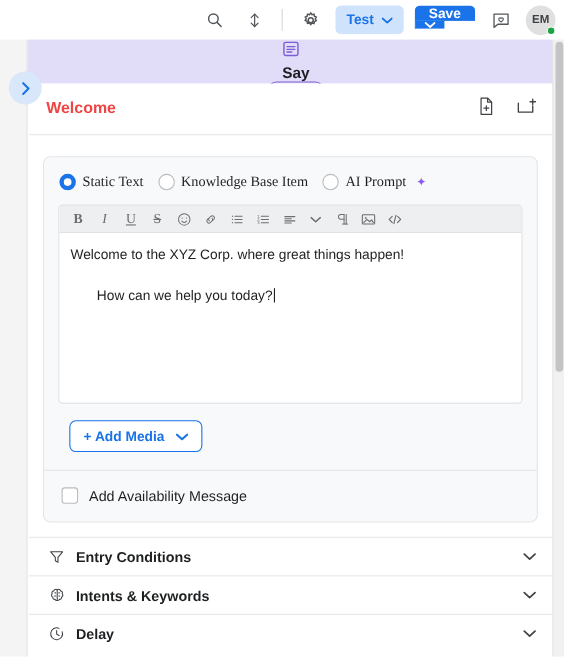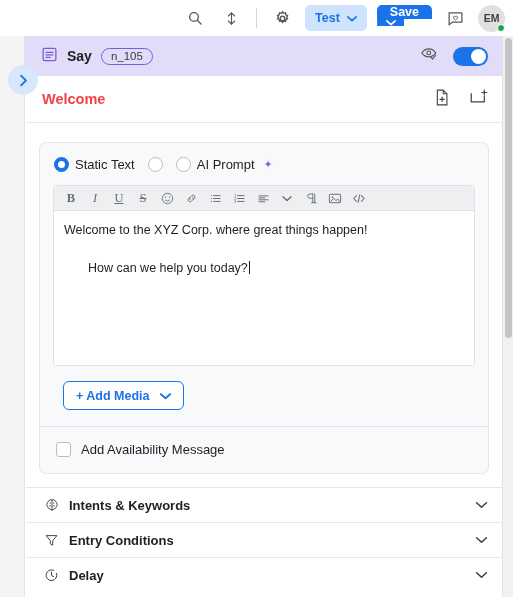--- a/index.html
+++ b/index.html
@@ -66,21 +66,21 @@
   }
   .scroll-thumb {
     position: absolute; left: 2px; top: 2px; width: 7px; height: 300px;
     background: #c2c4c6; border-radius: 4px; cursor: pointer;
   }
 
   
   .node-header {
     position: absolute; left: 25px; top: 36px; width: 477px; height: 40px;
     background: #e1dcf7;
-    display: flex; align-items: center; padding: 0 14px 0 16px;
+    display: flex; align-items: center; padding: 0 14px 0 16px; flex-direction: column;
   }
   .node-title { font-size: 14px; font-weight: 700; color: #1d1f21; margin-left: 9px; }
   .node-badge {
     margin-left: 9px; border: 1px solid #7c5cd6; border-radius: 11px;
     padding: 1px 9px 2px; font-size: 11.5px; color: #3a3d40; background: transparent;
   }
   .node-right { margin-left: auto; display: flex; align-items: center; gap: 14px; }
   .toggle {
     width: 35px; height: 19px; border-radius: 10px; background: #1a73e8;
     position: relative; cursor: pointer;
@@ -99,21 +99,21 @@
     height: 47px; display: flex; align-items: center; padding: 0 14px 0 16px;
     border-bottom: 1px solid #e6e7e9;
   }
   .welcome-title { font-size: 14.5px; font-weight: 700; color: #ef4444; }
   .welcome-icons { margin-left: auto; display: flex; align-items: center; gap: 20px; }
 
   .card {
     margin: 19px 13px 0 13px; background: #f8f9fb;
     border: 1px solid #e4e5e8; border-radius: 7px; overflow: hidden;
   }
-  .radio-row { display: flex; align-items: center; padding: 14px 14px 11px 14px; gap: 13px; }
+  .radio-row { display: flex; align-items: center; padding: 14px 14px 11px 14px; gap: 13px; font-family: Liberation Serif, serif; }
   .radio-item { display: flex; align-items: center; gap: 6px; cursor: pointer; }
   .rad {
     width: 15px; height: 15px; border-radius: 50%;
     border: 1.6px solid #b9bcc0; background: #fff; flex: none;
   }
   .rad.on { border: 4.5px solid #1a73e8; background: #fff; }
   .radio-label { font-size: 13px; color: #1d1f21; }
 
   .editor { margin: 2px 13px 0 13px; border: 1px solid #dfe0e3; border-radius: 4px; overflow: hidden; background:#fff;}
   .editor-toolbar {
@@ -270,20 +270,21 @@
 
     <div class="card">
 
       <div class="radio-row">
         <div class="radio-item">
           <span class="rad on"></span>
           <span class="radio-label">Static Text</span>
         </div>
         <div class="radio-item">
           <span class="rad"></span>
+          <span class="radio-label">Knowledge Base Item</span>
         </div>
         <div class="radio-item">
           <span class="rad"></span>
           <span class="radio-label">AI Prompt</span>
           <span class="sparkle">✦</span>
         </div>
       </div>
 
       <div class="editor">
         <div class="editor-toolbar">
@@ -386,49 +387,49 @@
 
       <div class="avail-row">
         <span class="cbox"></span>
         <span class="avail-label">Add Availability Message</span>
       </div>
     </div>
 
     <div class="accordion">
       <div class="acc-row">
         <span class="acc-icon">
+          <svg width="15" height="15" viewBox="0 0 20 20" fill="none" stroke="#3f4246" stroke-width="1.3" stroke-linejoin="round">
+              <path d="M2.8 3.5h14.4l-5.6 6.8v6l-3.2-2v-4z"></path>
+            </svg>
+        </span>
+        <span class="acc-label">Entry Conditions</span>
+        <span class="acc-caret">
+          <svg width="13" height="8" viewBox="0 0 14 9" fill="none" stroke="currentColor" stroke-width="1.8" stroke-linecap="round" stroke-linejoin="round">
+              <polyline points="1.5,2 7,7 12.5,2"></polyline>
+            </svg>
+        </span>
+      </div>
+      <div class="acc-row">
+        <span class="acc-icon">
           <svg width="16" height="16" viewBox="0 0 20 20" fill="none" stroke="#3f4246" stroke-width="1.2">
               <path d="M10 3.2v13.6"></path>
               <path d="M10 4.2a2.3 2.3 0 0 0-4 1.2 2.1 2.1 0 0 0-1.7 3.2A2.2 2.2 0 0 0 5 12.3a2.2 2.2 0 0 0 2.6 2.5A2.2 2.2 0 0 0 10 16.2"></path>
               <path d="M10 4.2a2.3 2.3 0 0 1 4 1.2 2.1 2.1 0 0 1 1.7 3.2A2.2 2.2 0 0 1 15 12.3a2.2 2.2 0 0 1-2.6 2.5A2.2 2.2 0 0 1 10 16.2"></path>
               <path d="M7 7.5h1.6M11.4 7.5H13M6.6 11h2M11.4 11h2"></path>
             </svg>
         </span>
         <span class="acc-label">Intents &amp; Keywords</span>
         <span class="acc-caret">
           <svg width="13" height="8" viewBox="0 0 14 9" fill="none" stroke="currentColor" stroke-width="1.8" stroke-linecap="round" stroke-linejoin="round">
               <polyline points="1.5,2 7,7 12.5,2"></polyline>
             </svg>
         </span>
       </div>
       <div class="acc-row">
         <span class="acc-icon">
-          <svg width="15" height="15" viewBox="0 0 20 20" fill="none" stroke="#3f4246" stroke-width="1.3" stroke-linejoin="round">
-              <path d="M2.8 3.5h14.4l-5.6 6.8v6l-3.2-2v-4z"></path>
-            </svg>
-        </span>
-        <span class="acc-label">Entry Conditions</span>
-        <span class="acc-caret">
-          <svg width="13" height="8" viewBox="0 0 14 9" fill="none" stroke="currentColor" stroke-width="1.8" stroke-linecap="round" stroke-linejoin="round">
-              <polyline points="1.5,2 7,7 12.5,2"></polyline>
-            </svg>
-        </span>
-      </div>
-      <div class="acc-row">
-        <span class="acc-icon">
           <svg width="15" height="15" viewBox="0 0 20 20" fill="none" stroke="#3f4246" stroke-width="1.3" stroke-linecap="round">
               <path d="M16.8 7.2A7.2 7.2 0 1 1 13 3"></path>
               <polyline points="10,5.5 10,10 13,11.6"></polyline>
             </svg>
         </span>
         <span class="acc-label">Delay</span>
         <span class="acc-caret">
           <svg width="13" height="8" viewBox="0 0 14 9" fill="none" stroke="currentColor" stroke-width="1.8" stroke-linecap="round" stroke-linejoin="round">
               <polyline points="1.5,2 7,7 12.5,2"></polyline>
             </svg>

